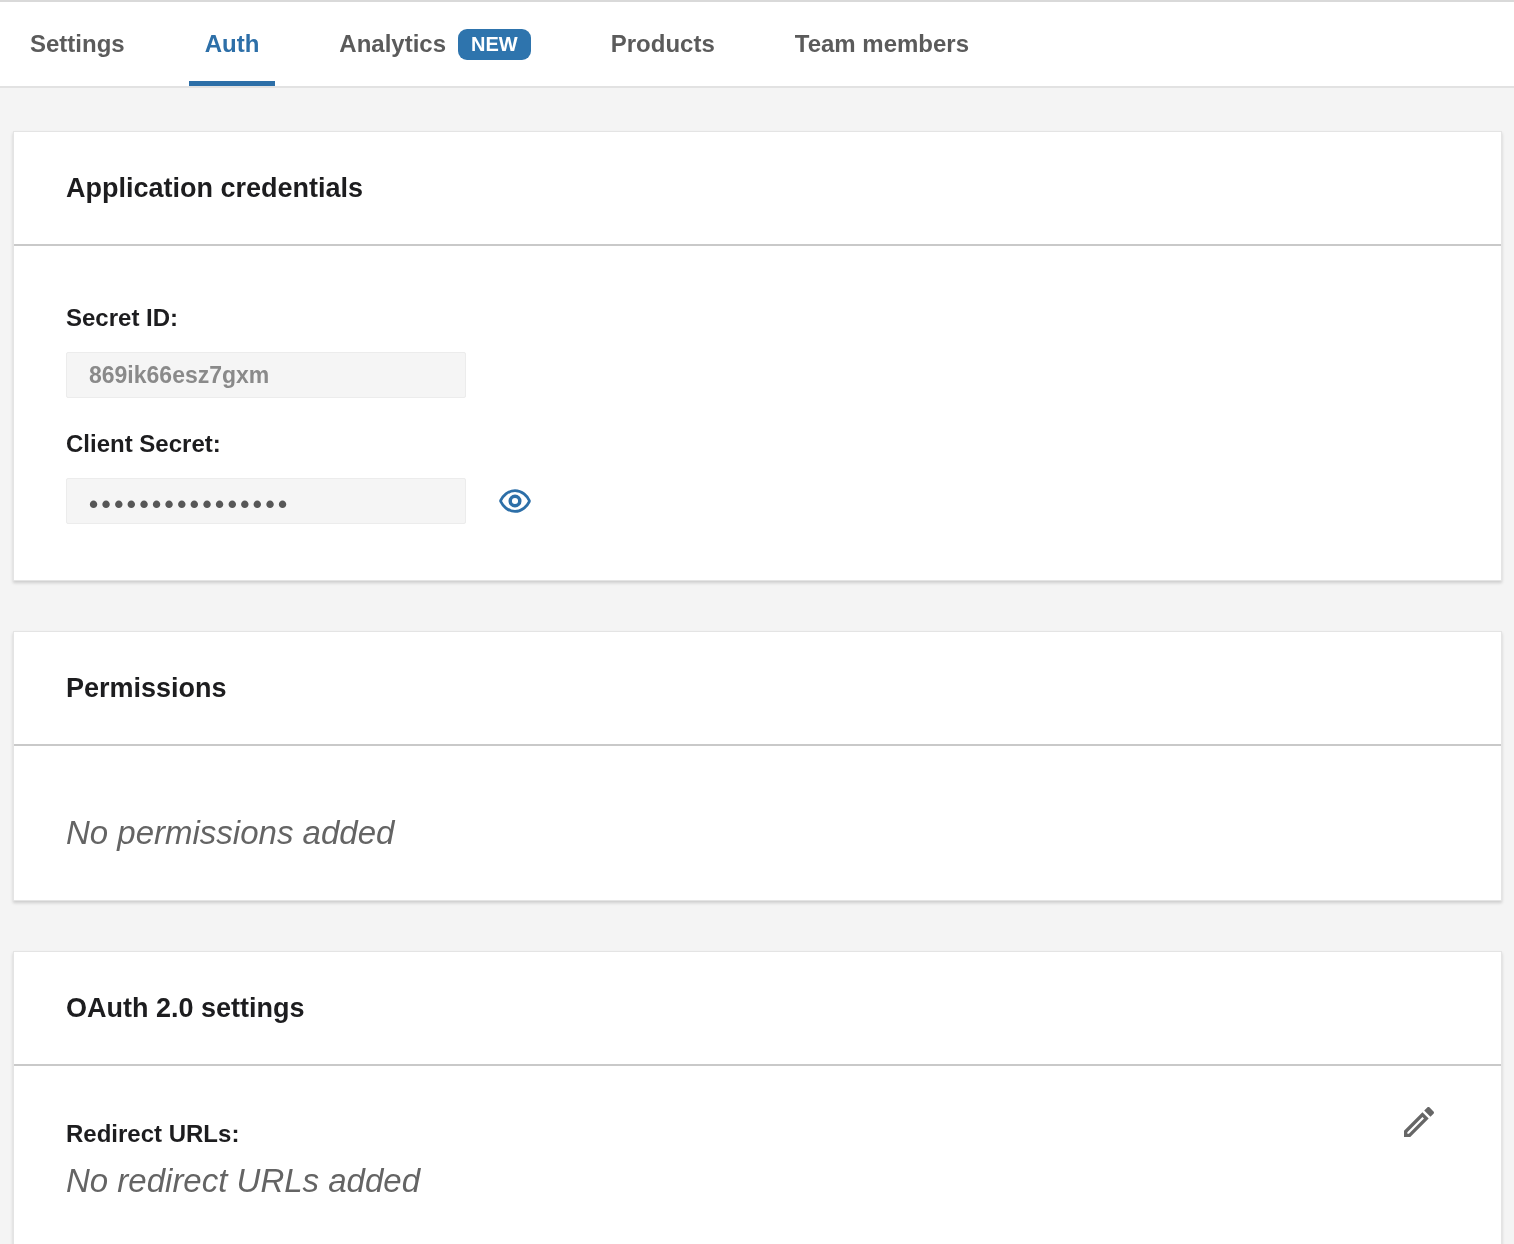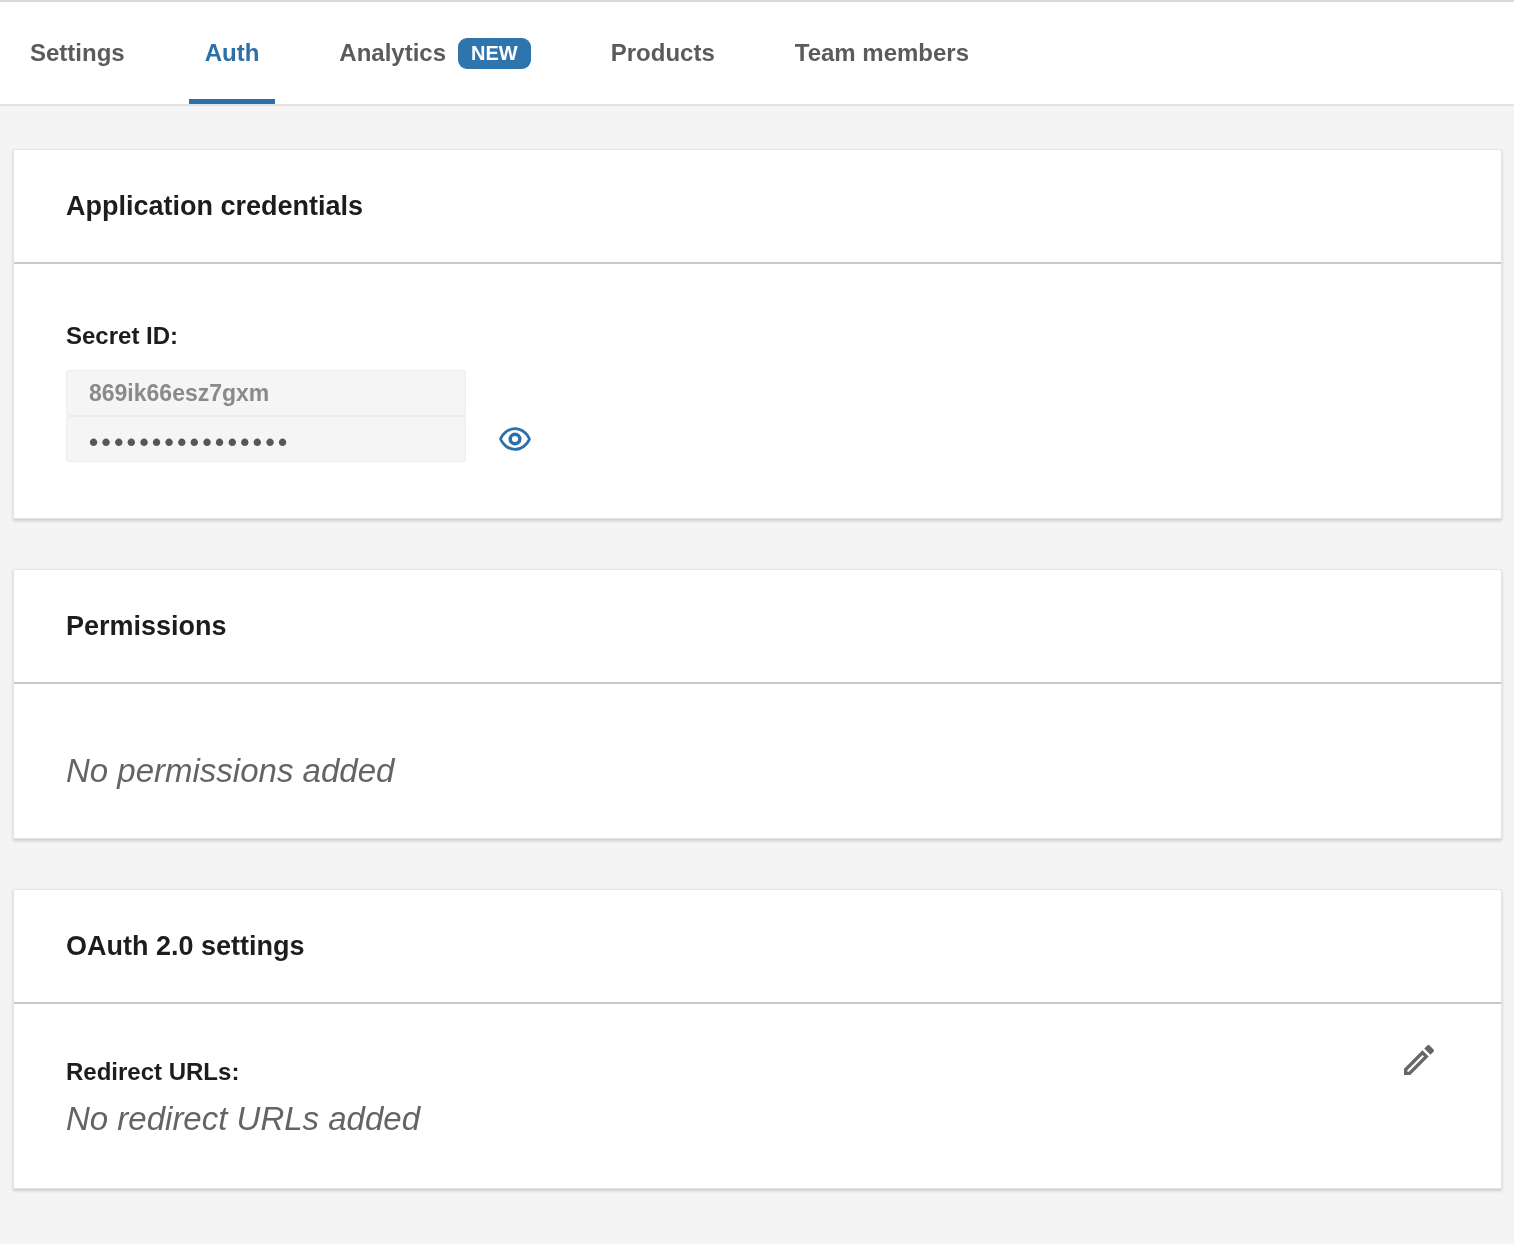--- a/index.html
+++ b/index.html
@@ -9,21 +9,21 @@
   }
   *{box-sizing:border-box;margin:0;padding:0;}
   html,body{width:1514px;height:1244px;overflow:hidden;}
   body{
     background:#f4f4f4;
     font-family:"Liberation Sans","DejaVu Sans",sans-serif;
     color:#1d1d1f;
   }
   
   .tabbar{
-    height:106px;
+    height:88px;
     background:#ffffff;
     border-top:2px solid #d9d9d9;
     border-bottom:2px solid #e2e2e2;
     display:flex;
     align-items:stretch;
     column-gap:48px;
     padding-left:14px;
   }
   .tab{
     display:flex;
@@ -156,20 +156,21 @@
   <section class="card">
     <div class="card-header">
       <h2 class="card-title">Application credentials</h2>
     </div>
     <div class="card-body">
       <div class="field-label">Secret ID:</div>
       <div class="input-box">
         <span>869ik66esz7gxm</span>
       </div>
 
+      <div class="field-label secret">Client Secret:</div>
       <div class="secret-row">
         <div class="input-box">
           <span class="masked">••••••••••••••••</span>
         </div>
         <button class="eye-btn">
           <span style="display:flex;">
             <svg width="32" height="28" viewBox="0 0 24 20" fill="none">
               <path d="M12 2.2C6.6 2.2 2.8 6.4 1.3 9.6c-0.12 0.26-0.12 0.54 0 0.8C2.8 13.6 6.6 17.8 12 17.8s9.2-4.2 10.7-7.4c0.12-0.26 0.12-0.54 0-0.8C21.2 6.4 17.4 2.2 12 2.2z" stroke="#2d6fa8" stroke-width="2.1"></path>
               <circle cx="12" cy="10" r="3.6" stroke="#2d6fa8" stroke-width="2.6"></circle>
             </svg>

